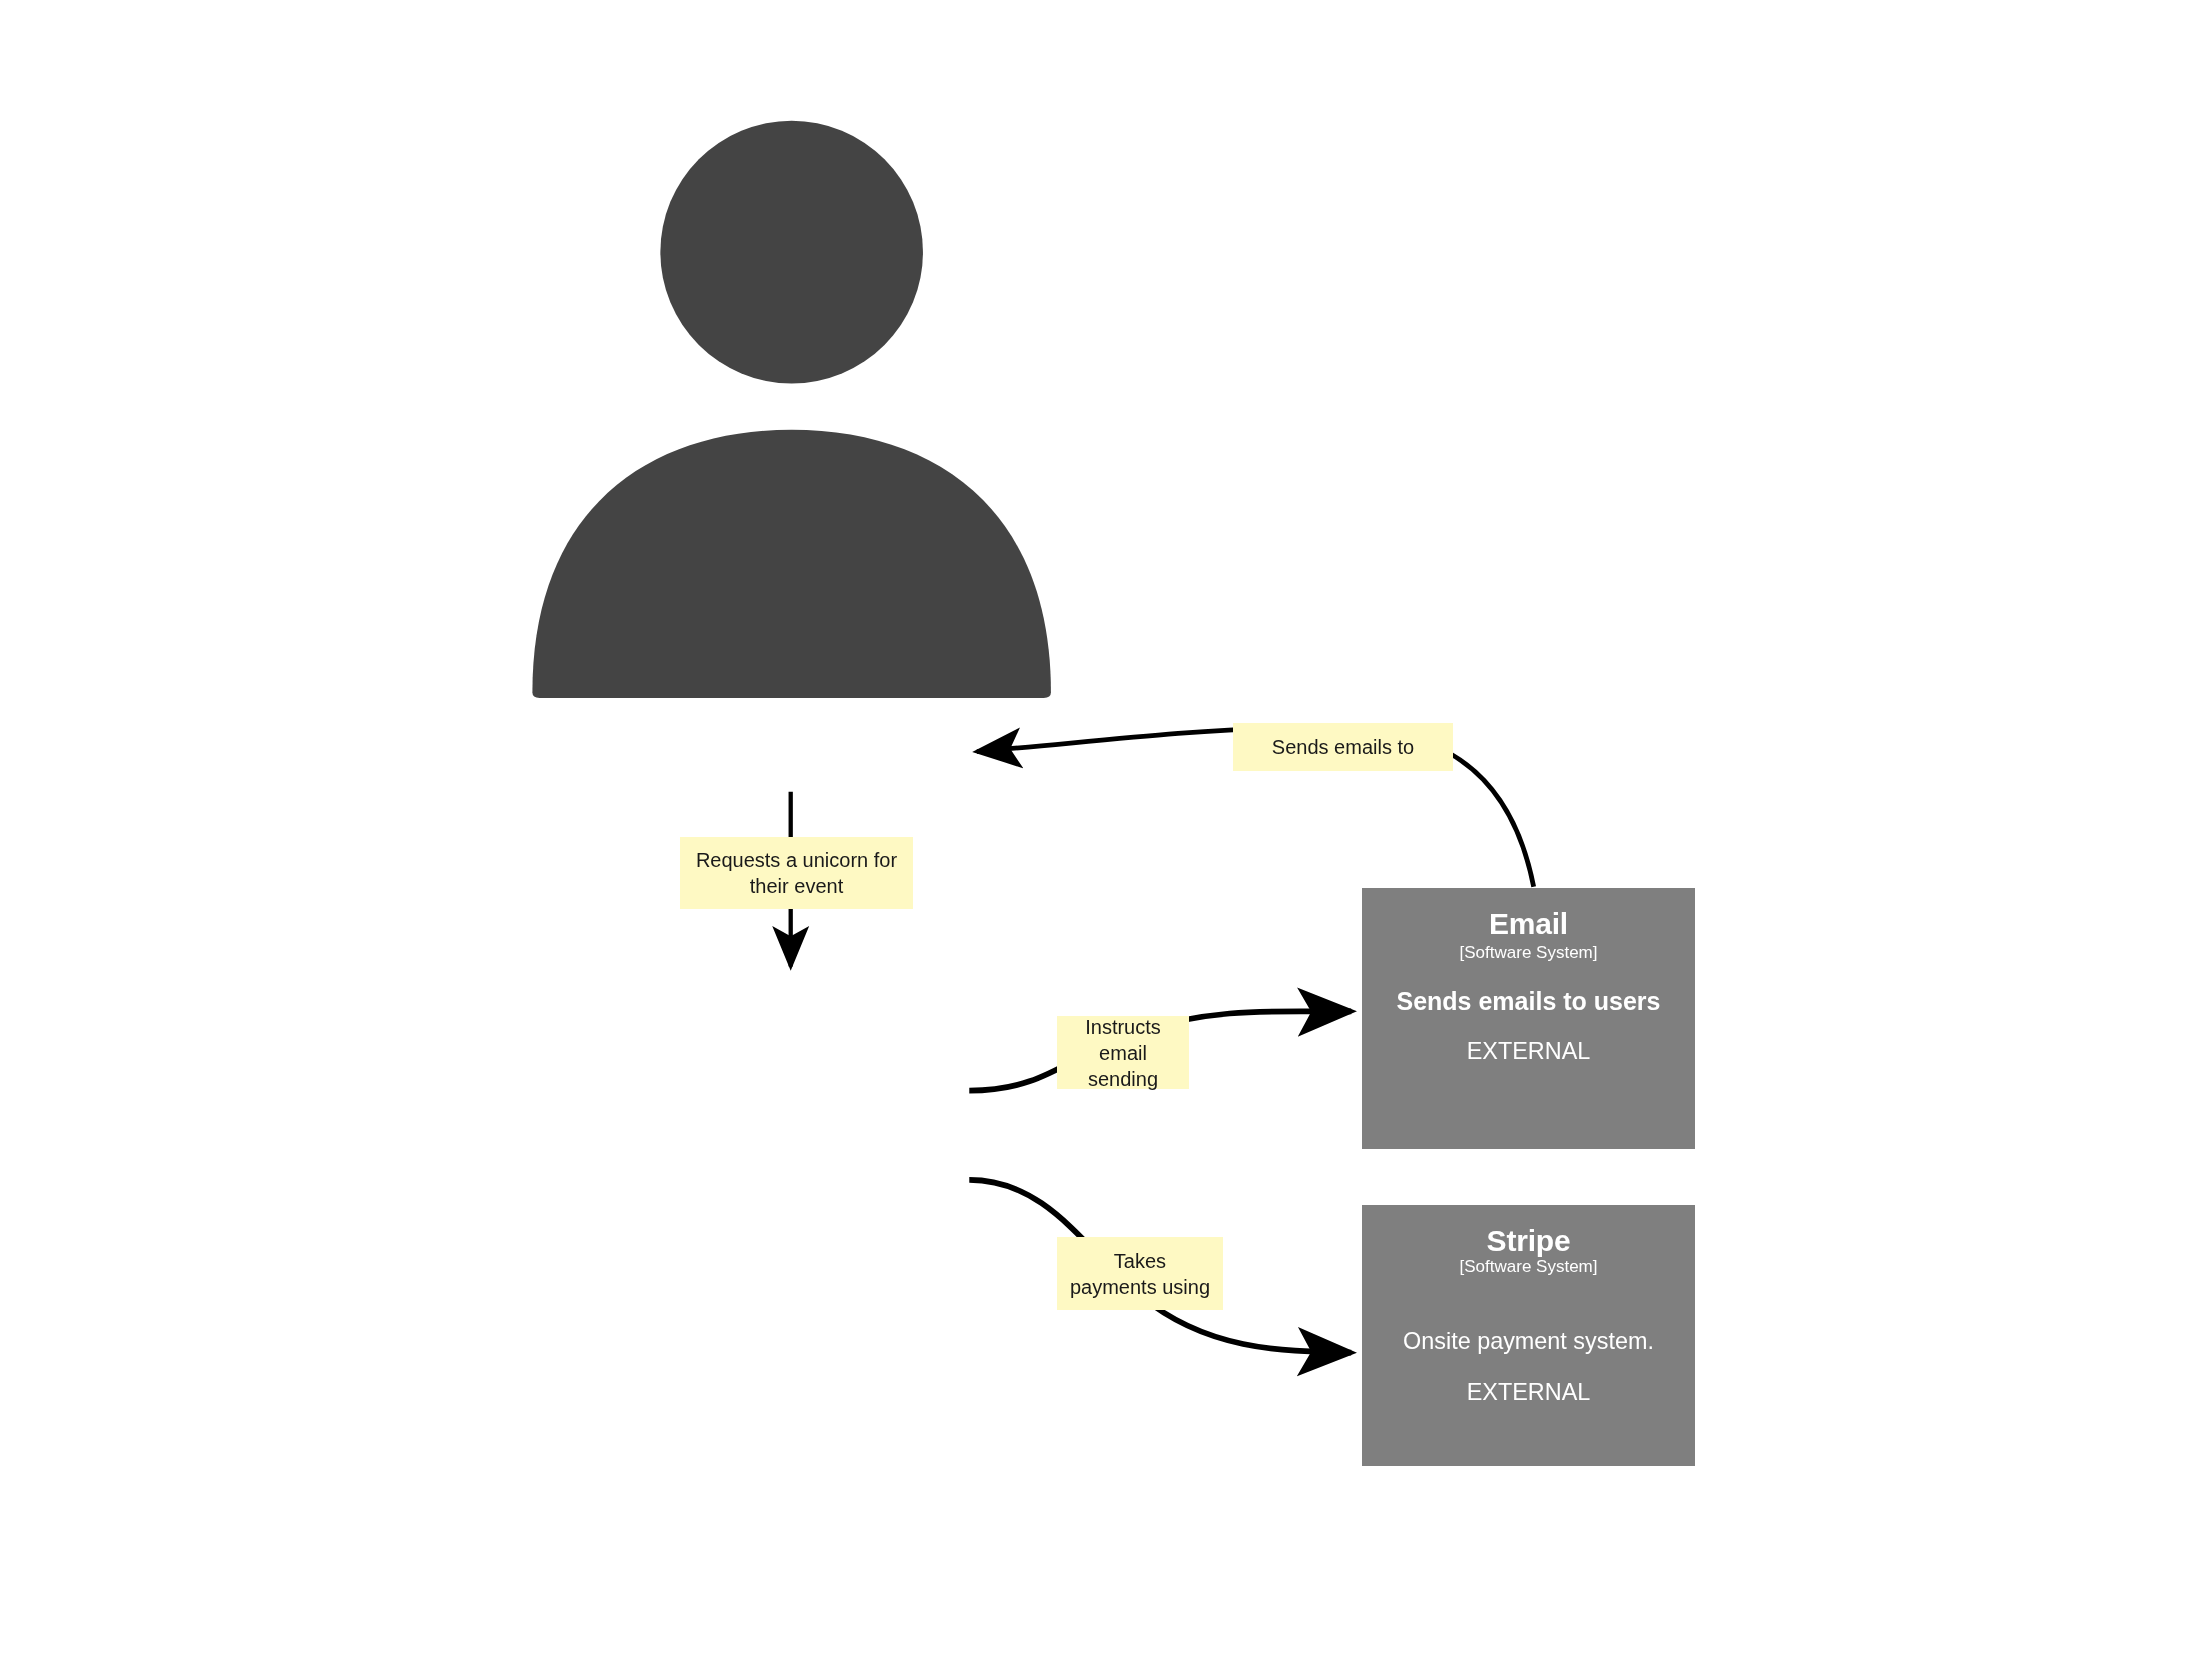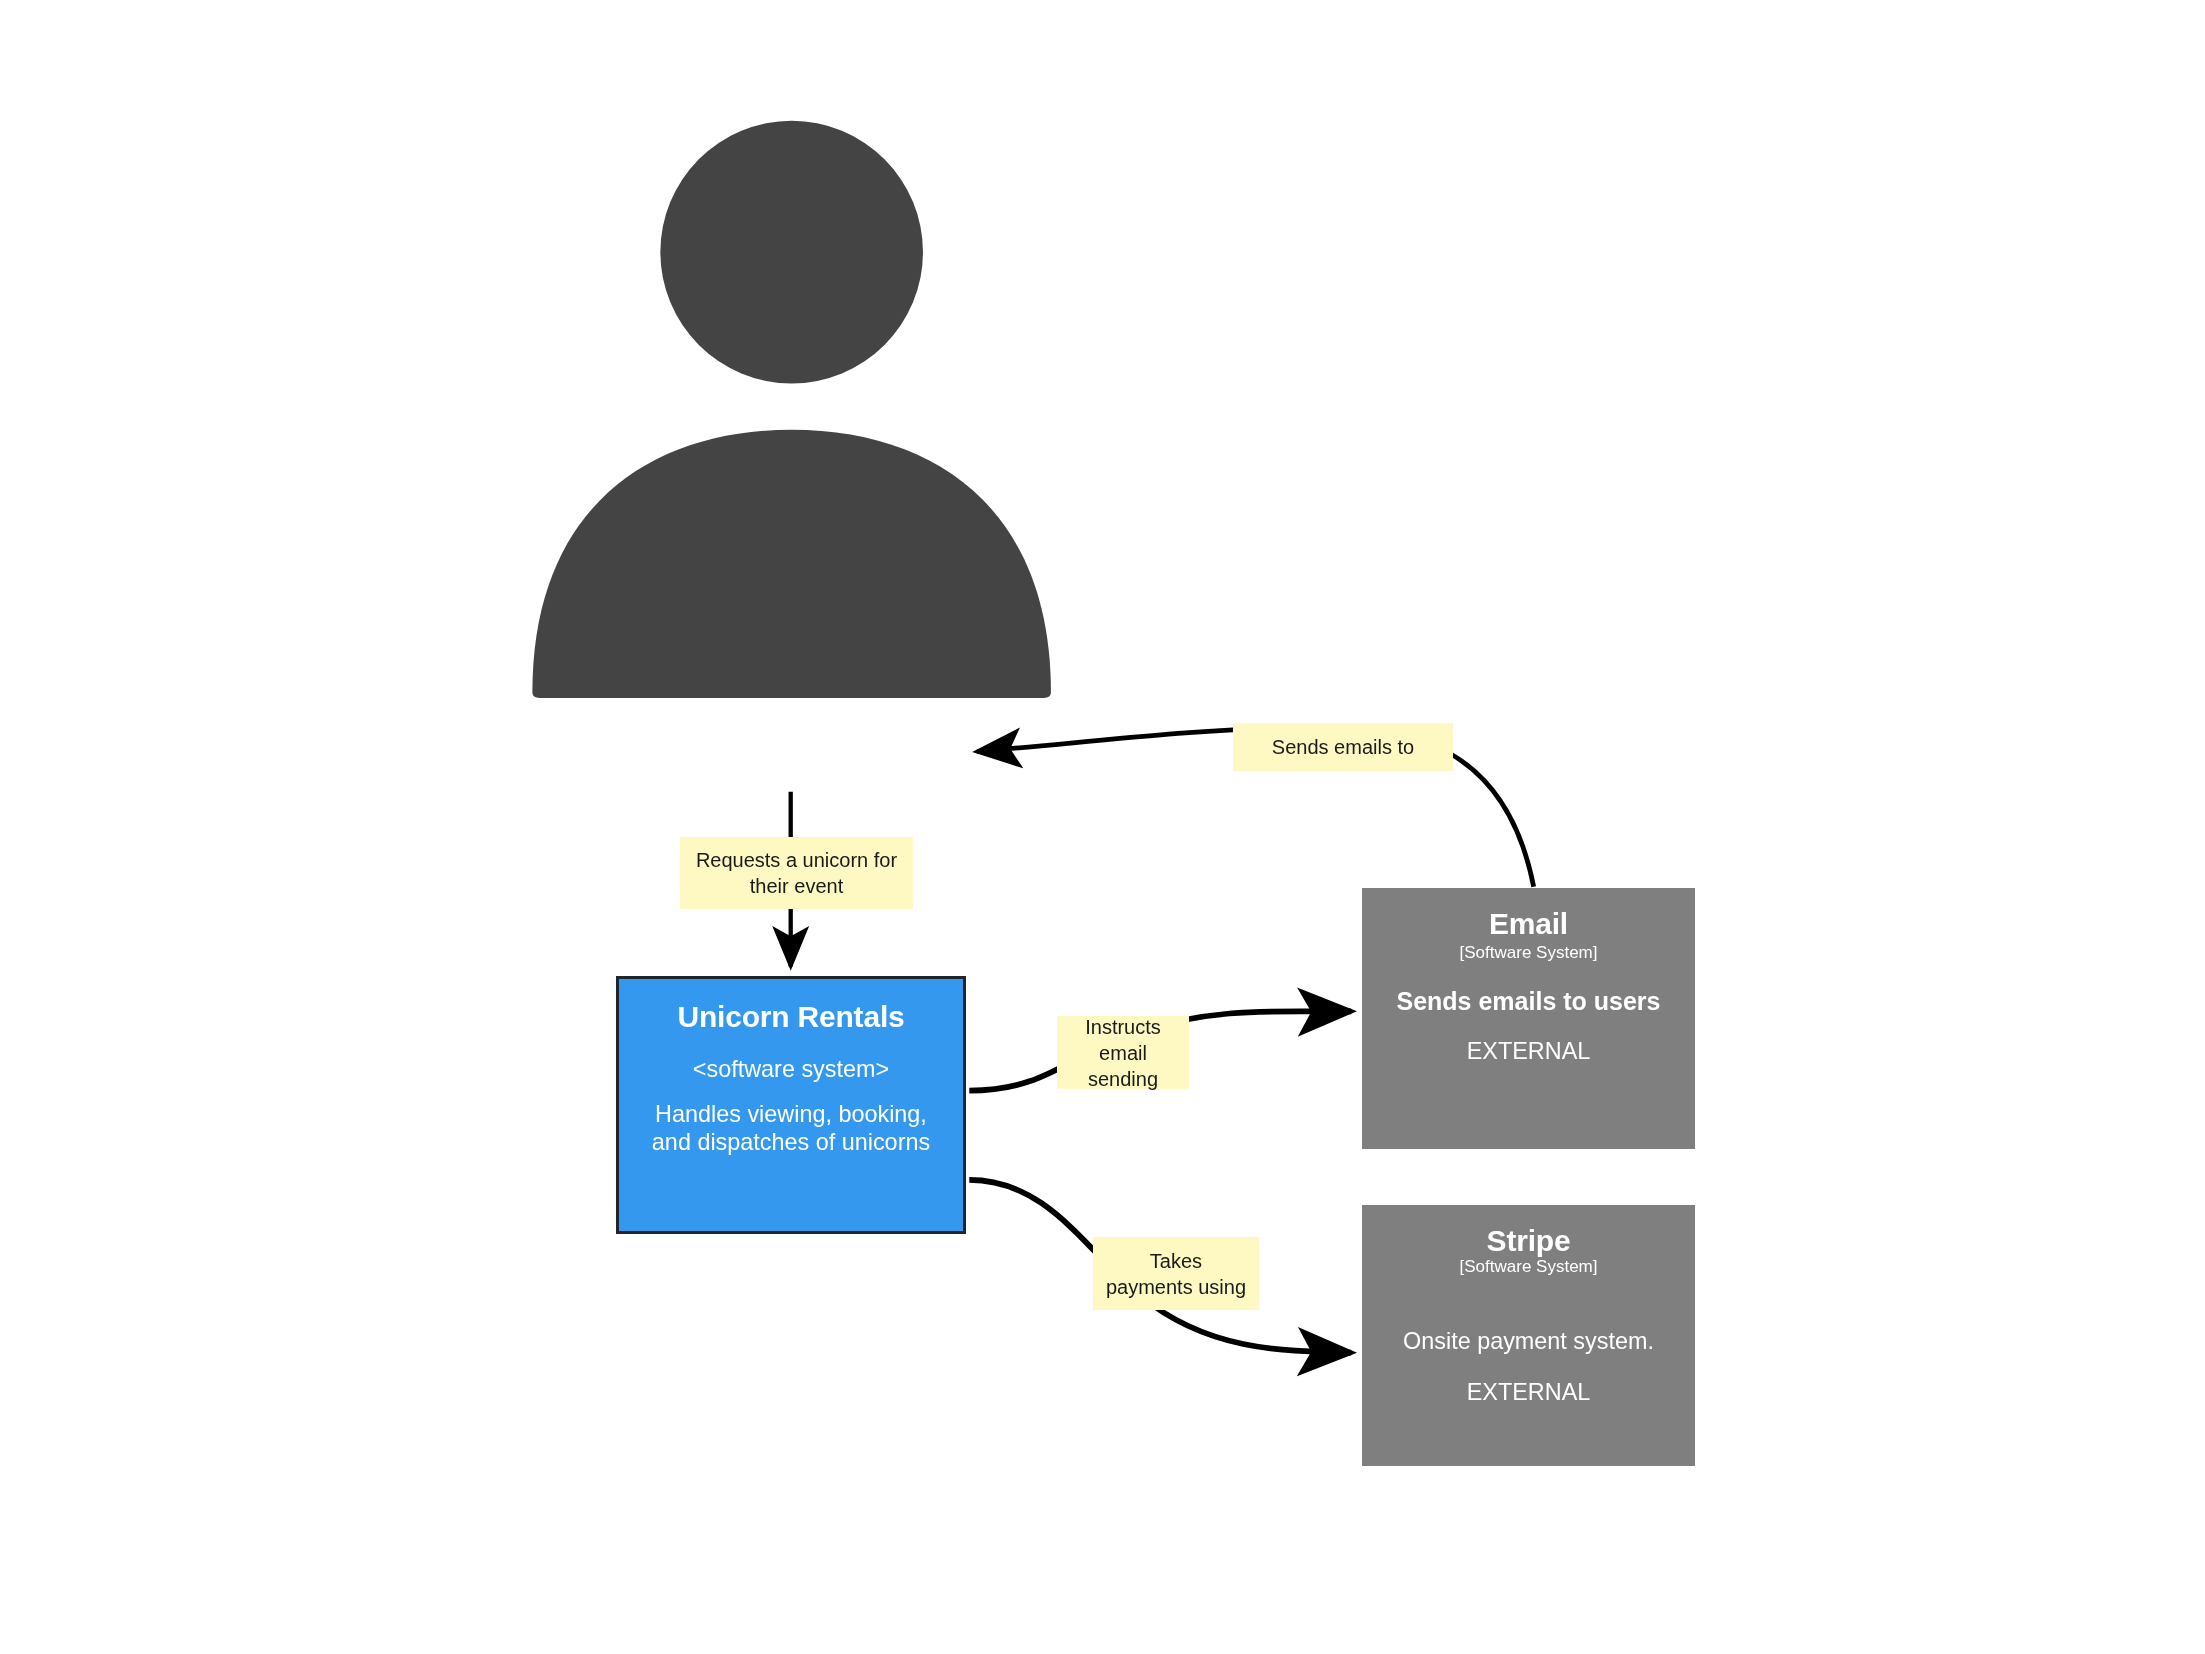--- a/index.html
+++ b/index.html
@@ -127,21 +127,21 @@
     justify-content: center;
     align-items: center;
     font-size: 20px;
     line-height: 1.30;
     white-space: pre-line;
     padding: 4.8px 6.7px;
   }
   #label-requests { left: 680px; top: 837px; width: 233px; height: 72px; }
   #label-sends-emails { left: 1233px; top: 723px; width: 220px; height: 48px; }
   #label-instructs { left: 1057px; top: 1016px; width: 132px; height: 73px; }
-  #label-takes-payments { left: 1057px; top: 1237px; width: 166px; height: 73px; margin-left: 36px; }
+  #label-takes-payments { left: 1057px; top: 1237px; width: 166px; height: 73px; }
 </style>
 </head>
 <body>
 
 <div id="diagram-root">
 
   <svg class="canvas" viewBox="0 0 4618 3464">
     <defs>
       <marker id="arrow" markerWidth="11" markerHeight="9" refX="9.4" refY="4.5" orient="auto" markerUnits="strokeWidth">
         <path d="M0,0.2 L10.4,4.5 L0,8.8 L2.4,4.5 Z" fill="#000000"></path>
@@ -170,26 +170,20 @@
     <g>
       <path d="M2030,2471 C2195,2471 2275,2620 2390,2715 C2530,2830 2690,2830 2830,2833" stroke="#000000" stroke-width="12" fill="none" marker-end="url(#arrow)"></path>
     </g>
 
     <g>
       <path d="M3212,1857 C3185,1720 3120,1610 3000,1560 C2820,1485 2400,1545 2046,1574" stroke="#000000" stroke-width="10" fill="none" marker-end="url(#arrow)"></path>
     </g>
   </svg>
 
 
-  <div class="node" id="node-unicorn">
-    <div class="node-title">Unicorn Rentals</div>
-    <div class="node-tech">&lt;software system&gt;</div>
-    <div class="node-desc">Handles viewing, booking,
-and dispatches of unicorns</div>
-  </div>
 
   <div class="node node-external" id="node-email">
     <div class="node-title">Email</div>
     <div class="node-tech">[Software System]</div>
     <div class="node-desc">Sends emails to users</div>
     <div class="node-tag">EXTERNAL</div>
   </div>
 
   <div class="node node-external" id="node-stripe">
     <div class="node-title">Stripe</div>

